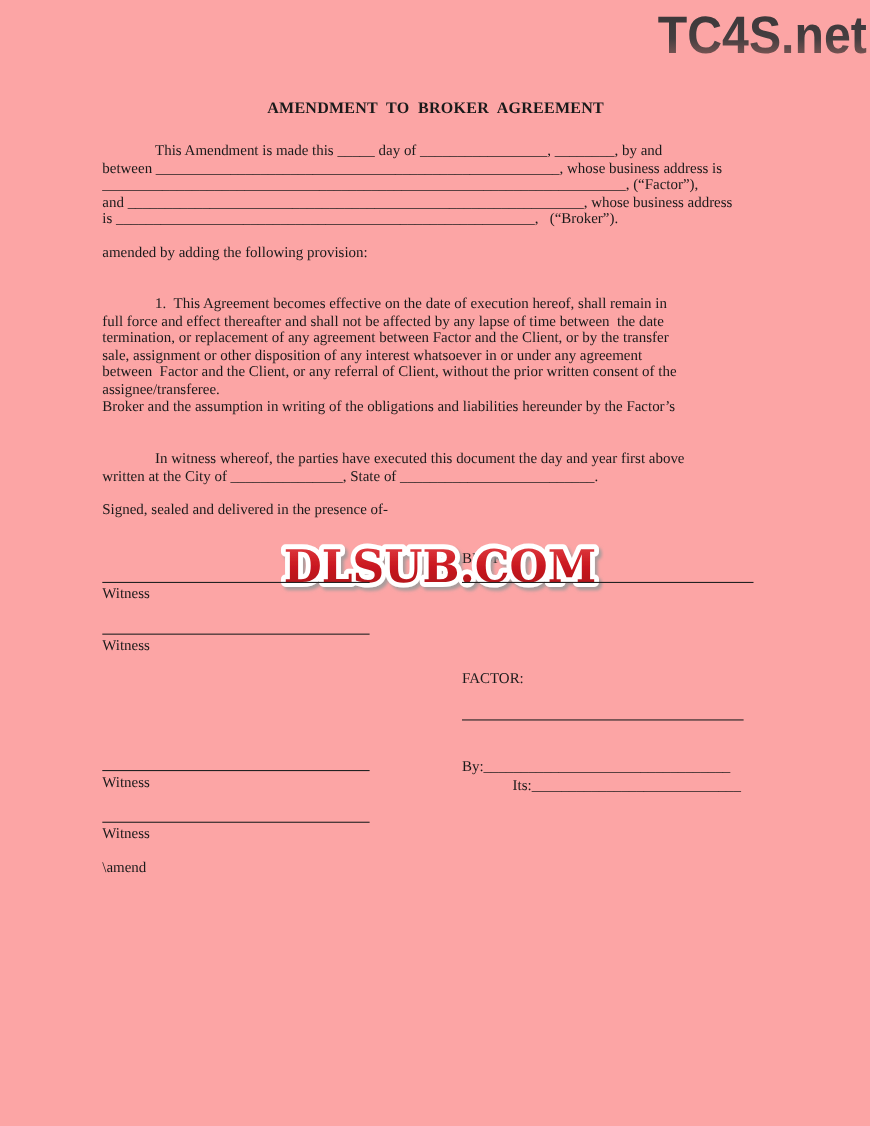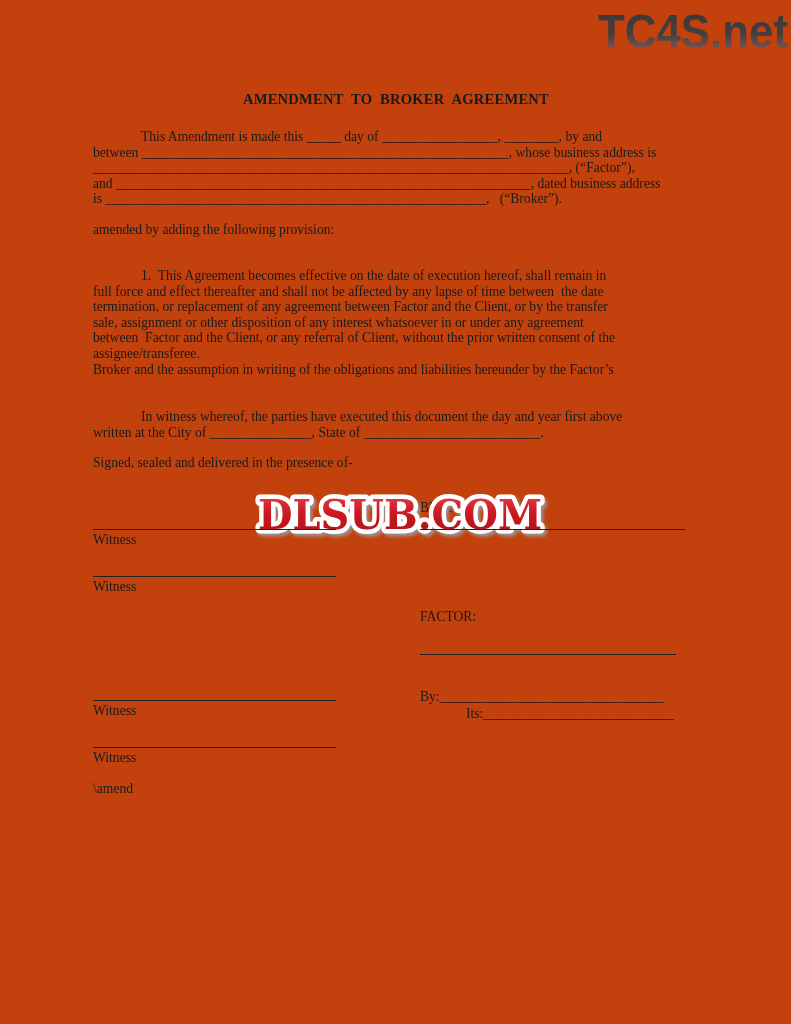--- a/index.html
+++ b/index.html
@@ -1,20 +1,20 @@
 <!DOCTYPE html>
 <html><head>
 <meta charset="utf-8">
 <style>
   html, body { margin: 0; padding: 0; background: #ffffff; }
   .page {
     position: relative;
     width: 791px;
     height: 1024px;
-    background: #c2410c;
+    background: #fca5a5;
     font-family: "Liberation Serif", serif;
     color: #1a1a1a;
     overflow: hidden;
   }
   .abs { position: absolute; }
   .doc-title {
     left: 93px; top: 91px; width: 606px;
     text-align: center;
     font-weight: bold;
     font-size: 14.6px;
@@ -55,21 +55,21 @@
       <text x="98" y="46" text-anchor="middle" textLength="190" lengthAdjust="spacingAndGlyphs" font-family="'Liberation Sans', sans-serif" font-weight="bold" font-size="48" fill="url(#tcgrad)">TC4S.net</text>
     </svg>
   </div>
 
   <div class="abs doc-title">AMENDMENT TO BROKER AGREEMENT</div>
 
   <div class="abs para p1">
     <div class="pline indent">This Amendment is made this _____ day of _________________, ________, by and</div>
     <div class="pline">between ______________________________________________________, whose business address is</div>
     <div class="pline">______________________________________________________________________, (“Factor”),</div>
-    <div class="pline">and _____________________________________________________________, dated business address</div>
+    <div class="pline">and _____________________________________________________________, whose business address</div>
     <div class="pline">is ________________________________________________________,   (“Broker”).</div>
   </div>
 
   <div class="abs para p2">
     <div class="pline">amended by adding the following provision:</div>
   </div>
 
   <div class="abs para p3">
     <div class="pline indent">1.  This Agreement becomes effective on the date of execution hereof, shall remain in</div>
     <div class="pline">full force and effect thereafter and shall not be affected by any lapse of time between  the date</div>

